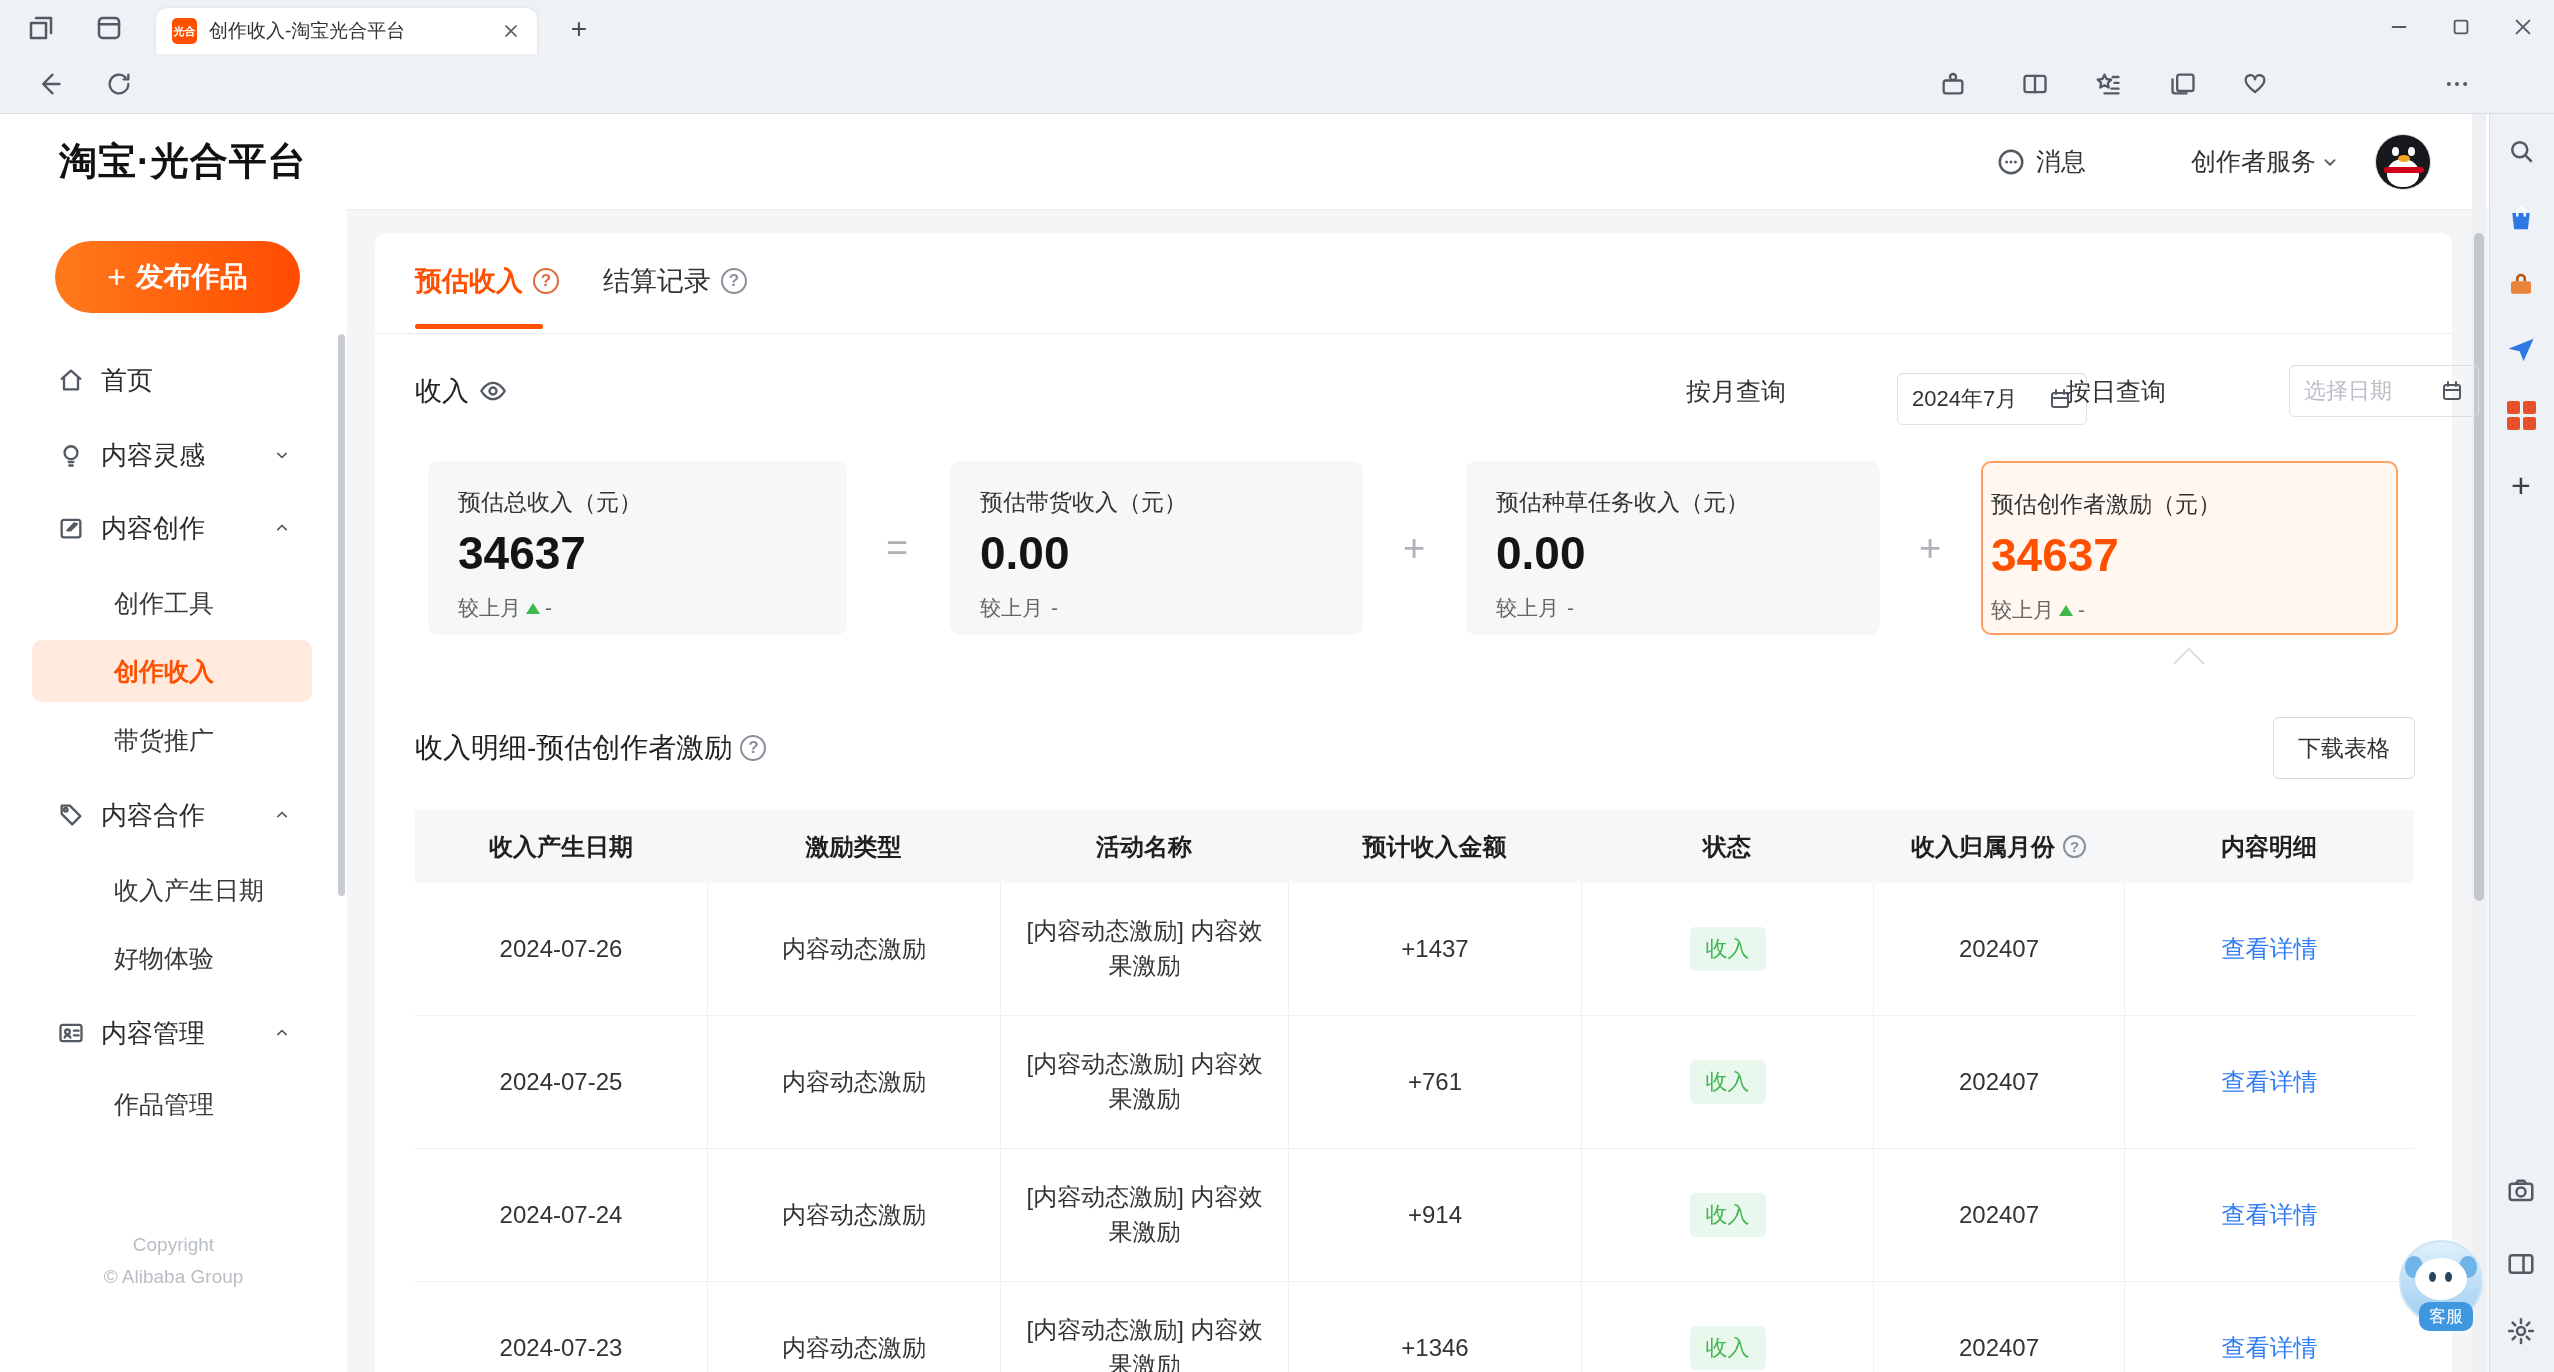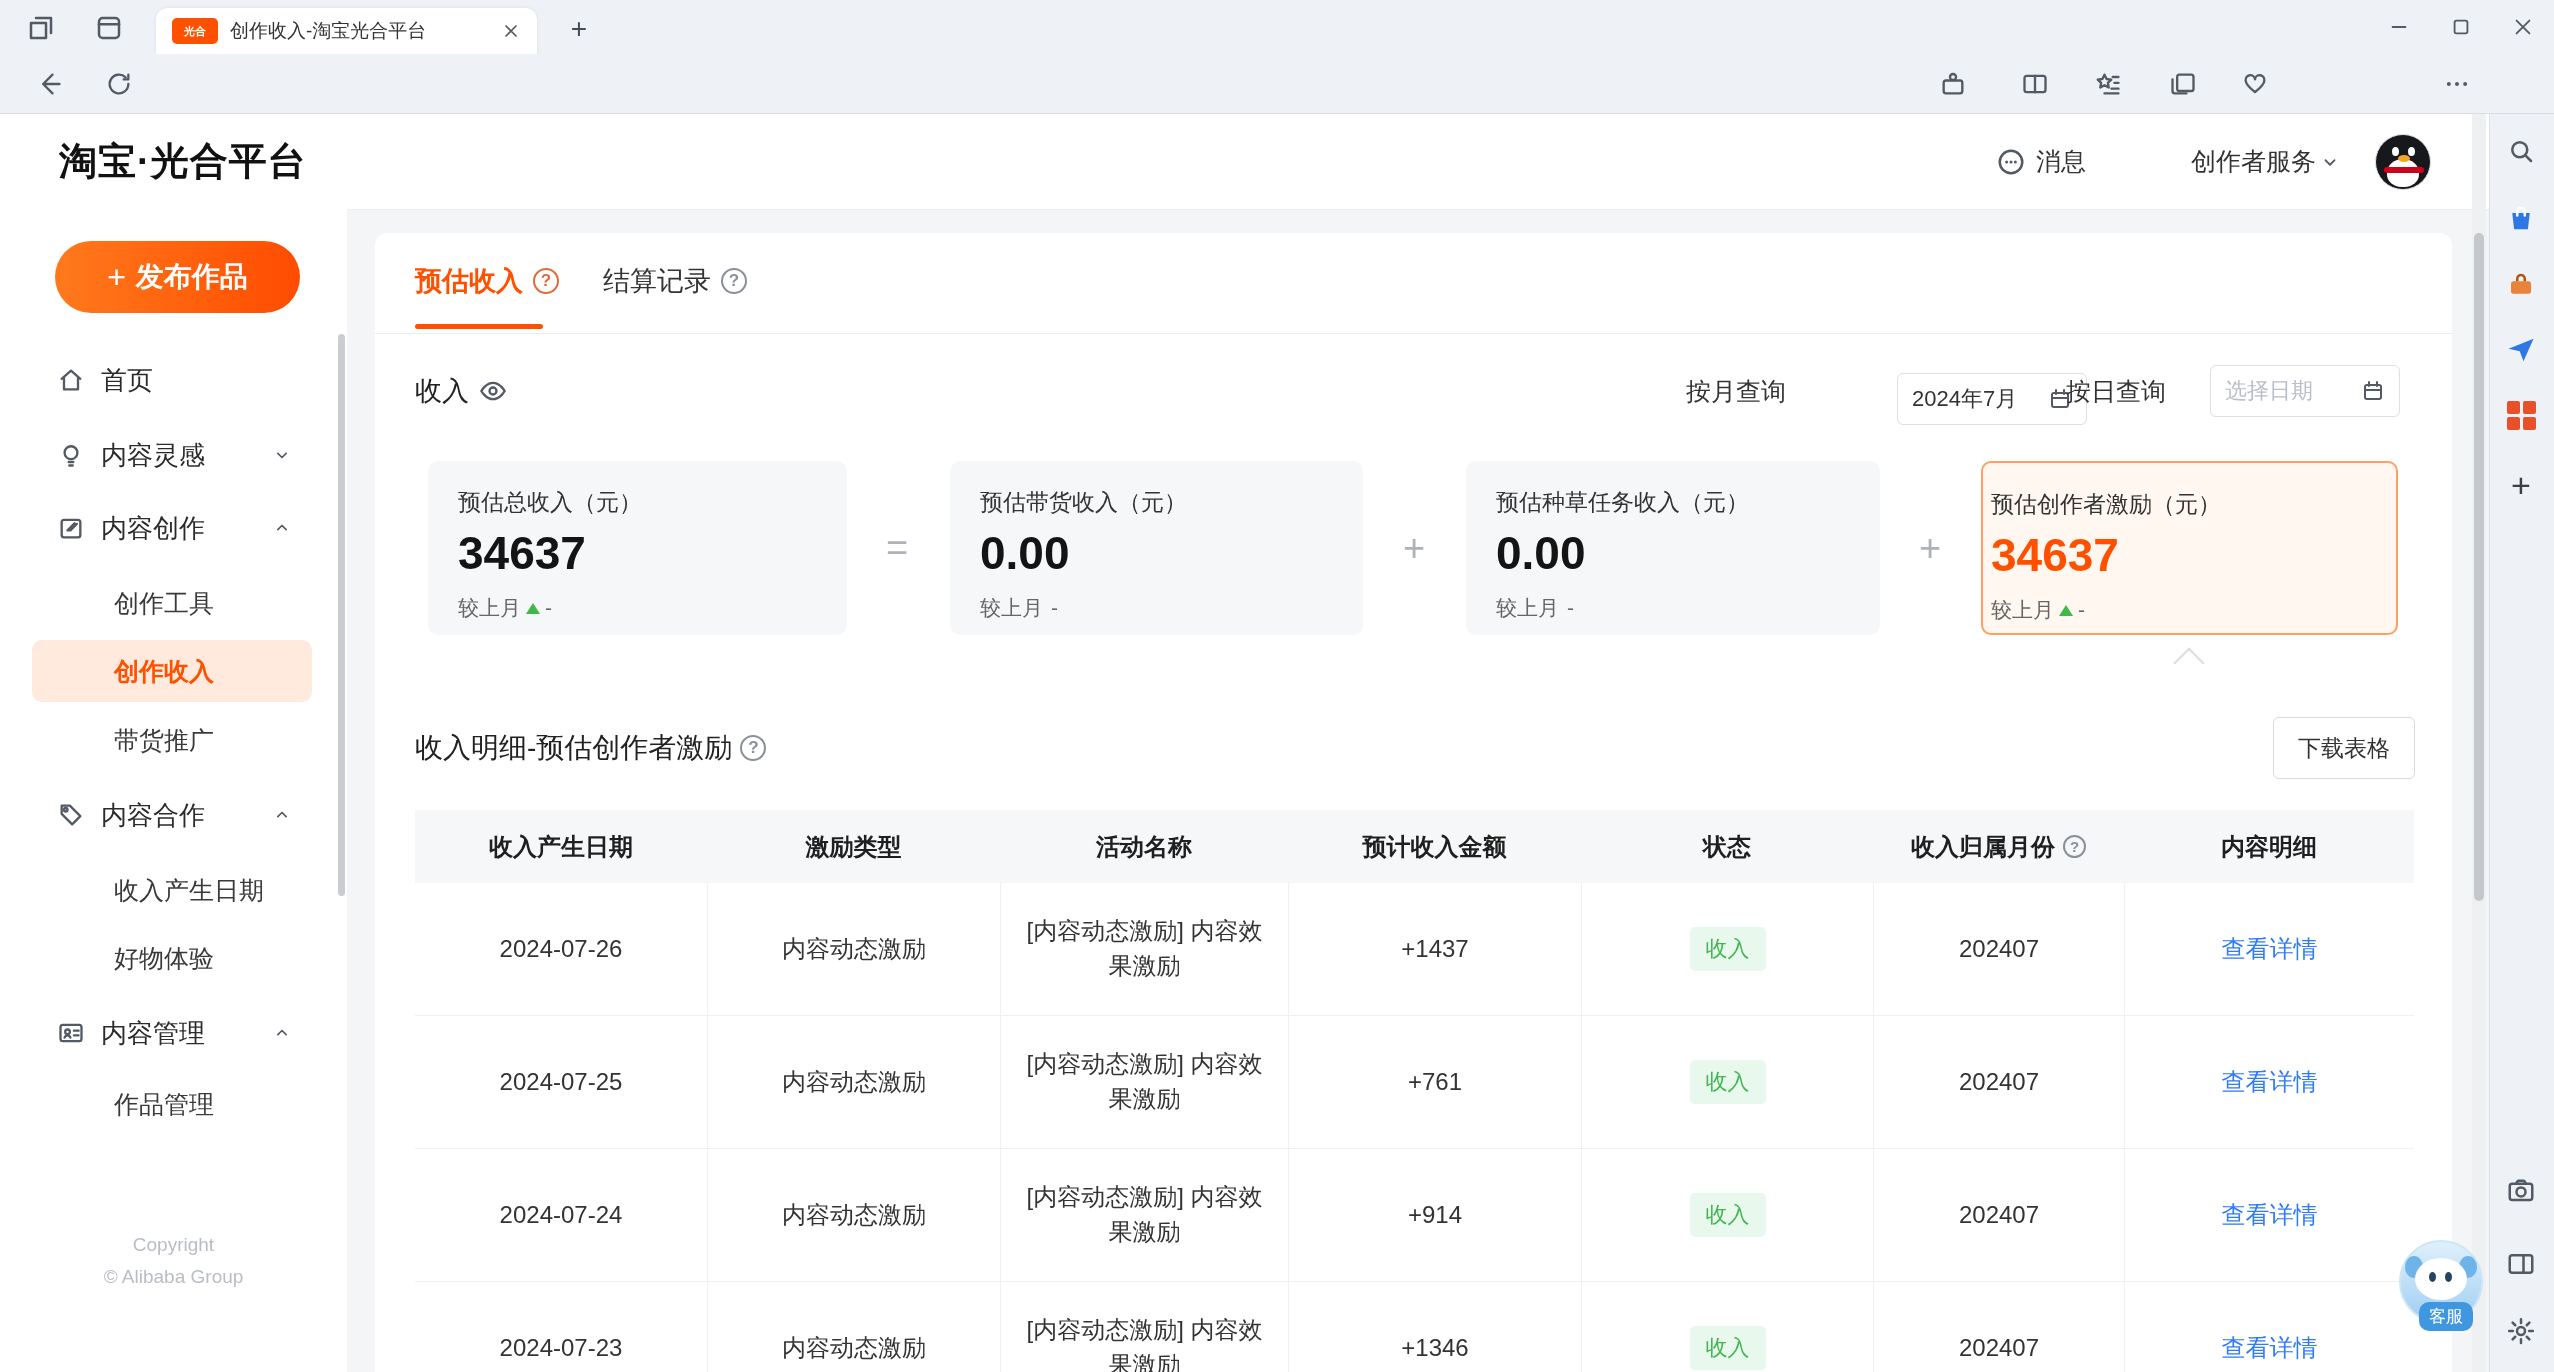--- a/index.html
+++ b/index.html
@@ -12,21 +12,21 @@
   .abs { position:absolute; }
   svg.ic { display:block; }
   .stroke { fill:none; stroke:#535a63; stroke-width:2; stroke-linecap:round; stroke-linejoin:round; }
 
   
   #tabstrip { left:0; top:0; width:2554px; height:54px; background:#eef1f5; }
   .strip-icon { top:13px; width:30px; height:30px; }
   #tab { left:156px; top:8px; width:381px; height:46px; background:#ffffff;
          border-radius:12px 12px 0 0; display:flex; align-items:center; padding:0 16px;
          box-shadow:0 0 4px rgba(0,0,0,.08); }
-  #tab-favicon { width:46px; height:26px; border-radius:5px; background:#ff5000; color:#fff;
+  #tab-favicon { width:25px; height:26px; border-radius:5px; background:#ff5000; color:#fff;
                  font-size:11px; font-weight:700; display:flex; align-items:center; justify-content:center; flex:none; }
   #tab-title { flex:1; margin:0 12px; font-size:19px; color:#333; white-space:nowrap; overflow:hidden; }
   #newtab { left:562px; top:12px; width:34px; height:34px; font-size:28px; color:#454b52;
             display:flex; align-items:center; justify-content:center; border-radius:6px; }
   #wincontrols { right:0; top:0; height:54px; display:flex; }
   .winbtn { width:62px; height:54px; display:flex; align-items:center; justify-content:center; }
 
   #toolbar { left:0; top:54px; width:2554px; height:60px; background:#eef1f5; border-bottom:1px solid #d9dee4; }
   #addressbar { left:160px; top:61px; width:1740px; height:46px; background:#ffffff; border-radius:23px;
                 display:flex; align-items:center; padding:0 20px; }
@@ -478,21 +478,21 @@
       </div>
       <div class="abs q-label" style="left:1311px;">按月查询</div>
       <div class="abs q-input" style="left:1522px;margin-top:8px;">
         <span>2024年7月</span>
         <svg class="ic" width="24" height="24" viewBox="0 0 24 24">
             <rect class="stroke" x="4" y="6" width="16" height="14" rx="2"></rect>
             <path class="stroke" d="M8 3v4M16 3v4M4 11h16"></path>
           </svg>
       </div>
       <div class="abs q-label" style="left:1691px;">按日查询</div>
-      <div class="abs q-input" style="left:1835px;">
+      <div class="abs q-input" style="left:1914px;">
         <span class="ph">选择日期</span>
         <svg class="ic" width="24" height="24" viewBox="0 0 24 24">
             <rect class="stroke" x="4" y="6" width="16" height="14" rx="2"></rect>
             <path class="stroke" d="M8 3v4M16 3v4M4 11h16"></path>
           </svg>
       </div>
     </div>
 
     <div id="cards-row" class="abs">
       <div class="abs stat-card" id="card-0" style="left:53px; width:419px;">

